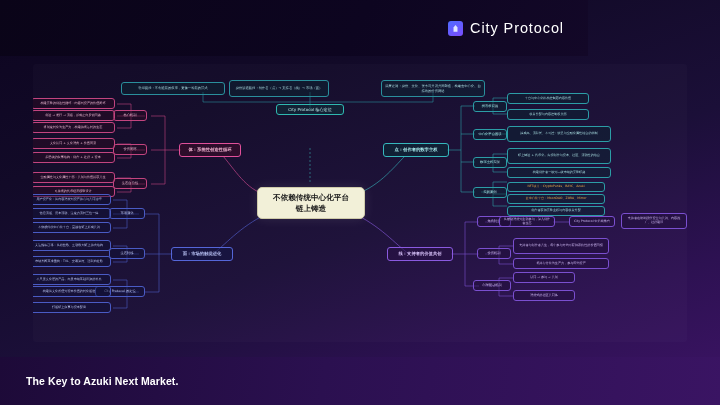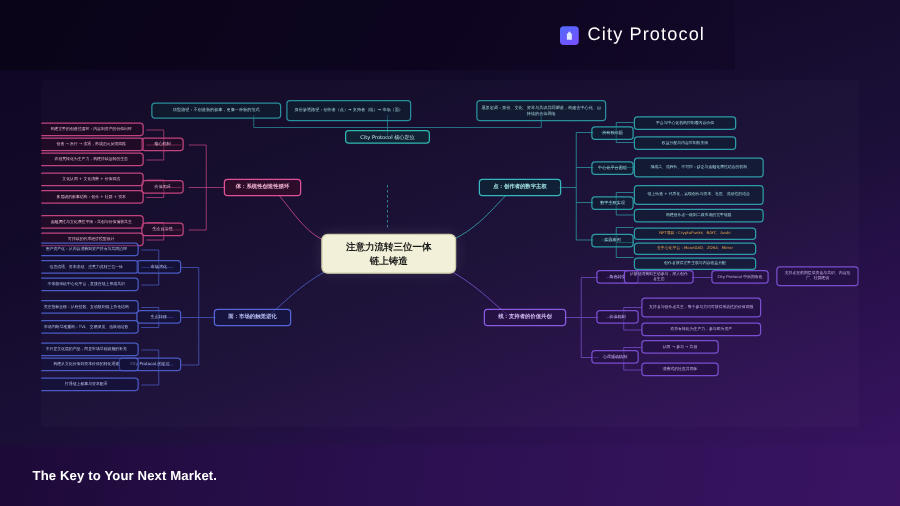--- a/index.html
+++ b/index.html
@@ -179,21 +179,21 @@
       <path d="M466 214 L480 214 M466 232 L480 232" stroke="#7a4fcf"></path>
     </g>
   </svg>
 
   <div class="node n-top" style="left:88px; top:18px; width:104px; height:13px;">转型路径：不创造新的叙事，更像一种新的范式</div>
   <div class="node n-top" style="left:196px; top:16px; width:100px; height:17px;">身份渗透路径：创作者（点）→ 支持者（线）→ 市场（面）</div>
   <div class="node n-top" style="left:348px; top:16px; width:104px; height:17px;">愿景定调：身份、文化、资本与共识共同塑造，构建去中心化、自持续的价值网络</div>
   <div class="node n-root" style="left:243px; top:40px; width:68px; height:11px;">City Protocol 核心定位</div>
 
   <div class="node n-center" style="left:224px; top:123px; width:108px; height:32px;">
-    <span>注意力流转三位一体</span>
+    <span>不依赖传统中心化平台</span>
     <span>链上铸造</span>
   </div>
 
   <div class="node n-branch b-pink" style="left:146px; top:79px; width:62px; height:14px;">体：系统性创造性循环</div>
   <div class="node n-branch b-blue" style="left:138px; top:183px; width:62px; height:14px;">面：市场的触觉进化</div>
   <div class="node n-branch b-cyan" style="left:350px; top:79px; width:66px; height:14px;">点：创作者的数字主权</div>
   <div class="node n-branch b-purple" style="left:354px; top:183px; width:66px; height:14px;">线：支持者的价值共创</div>
 
   <div class="node n-leaf l-pink l-mid" style="left:80px; top:46px; width:34px; height:11px;">核心机制</div>
   <div class="node n-leaf l-pink l-mid" style="left:80px; top:80px; width:34px; height:11px;">价值闭环</div>
@@ -241,14 +241,14 @@
   <div class="node n-leaf l-purple" style="left:466px; top:152px; width:56px; height:11px;">从被动消费到主动参与，深入创作者生态</div>
   <div class="node n-leaf l-purple" style="left:536px; top:152px; width:46px; height:11px;">City Protocol 中后期角色</div>
   <div class="node n-leaf l-purple" style="left:588px; top:149px; width:66px; height:16px;">支持者在前期提供资金与共识、内容推广、社群建设</div>
   <div class="node n-leaf l-purple" style="left:480px; top:174px; width:96px; height:16px;">支持者与创作者共生，每个参与方均可获得系统性的价值回报</div>
   <div class="node n-leaf l-purple" style="left:480px; top:194px; width:96px; height:11px;">将持有转化为生产力，参与即为资产</div>
   <div class="node n-leaf l-purple" style="left:480px; top:208px; width:62px; height:11px;">认同 → 参与 → 共创</div>
   <div class="node n-leaf l-purple" style="left:480px; top:226px; width:62px; height:11px;">消费式的社区共同体</div>
 </div>
 
 <div class="footer">
-  <div class="footer-tagline">The Key to Your Next Market.</div>
+  <div class="footer-tagline">The Key to Azuki Next Market.</div>
 </div>
 
 </body></html>

